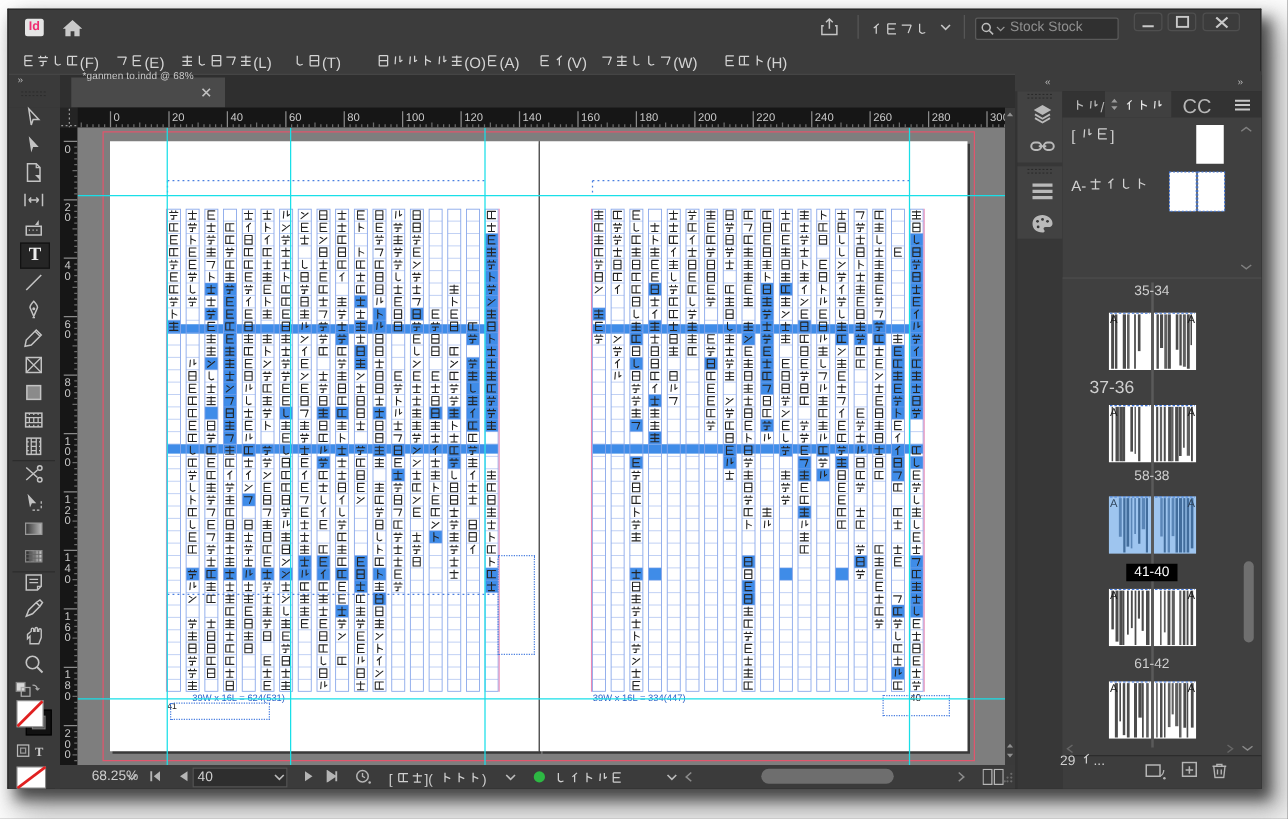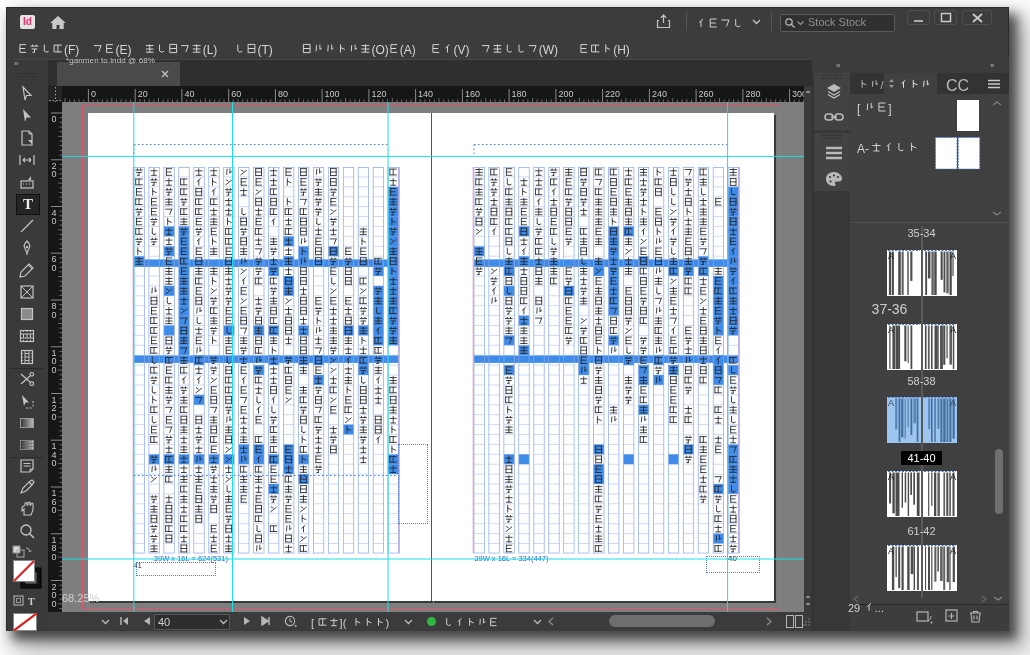--- a/index.html
+++ b/index.html
@@ -373,21 +373,21 @@
       <path d="M0 457.0H750" stroke="#19dfe8" stroke-width="1"></path>
     </svg>
   </div>
 <div style="position:absolute;left:804px;top:85.5px;width:8px;height:526.5px;background:#3a3a3a;"></div>
 <svg style="position:absolute;left:804px;top:85.5px;" width="8" height="526">
     <path d="M1.5 7l2.5-3 2.5 3z" fill="#909090"></path>
     <path d="M1.5 512l2.5-3 2.5 3z" fill="#909090"></path>
     <path d="M1.5 517l2.5 3 2.5-3z" fill="#909090"></path>
   </svg>
 <div style="position:absolute;left:44px;top:612px;width:768px;height:19px;background:#3b3b3b;"></div>
-<div style="position:absolute;left:62px;top:592px;width:60px;height:13px;color:#cfcfcf;font-size:11px;">68.25%</div>
+<div style="position:absolute;left:62px;top:615px;width:60px;height:13px;color:#cfcfcf;font-size:11px;text-align:center;">68.25%</div>
 <svg style="position:absolute;left:101px;top:619px;" width="9" height="6">
     <path d="M1 1l3.5 3.5L8 1" stroke="#bbb" stroke-width="1.3" fill="none"></path>
   </svg>
 <svg style="position:absolute;left:119px;top:616px;" width="10" height="10">
     <path d="M2 1v8" stroke="#b5b5b5" stroke-width="1.5"></path>
     <path d="M9 1L4 5l5 4z" fill="#b5b5b5"></path>
   </svg>
 <svg style="position:absolute;left:143px;top:616px;" width="8" height="10">
     <path d="M7 1L1 5l6 4z" fill="#b5b5b5"></path>
   </svg>

